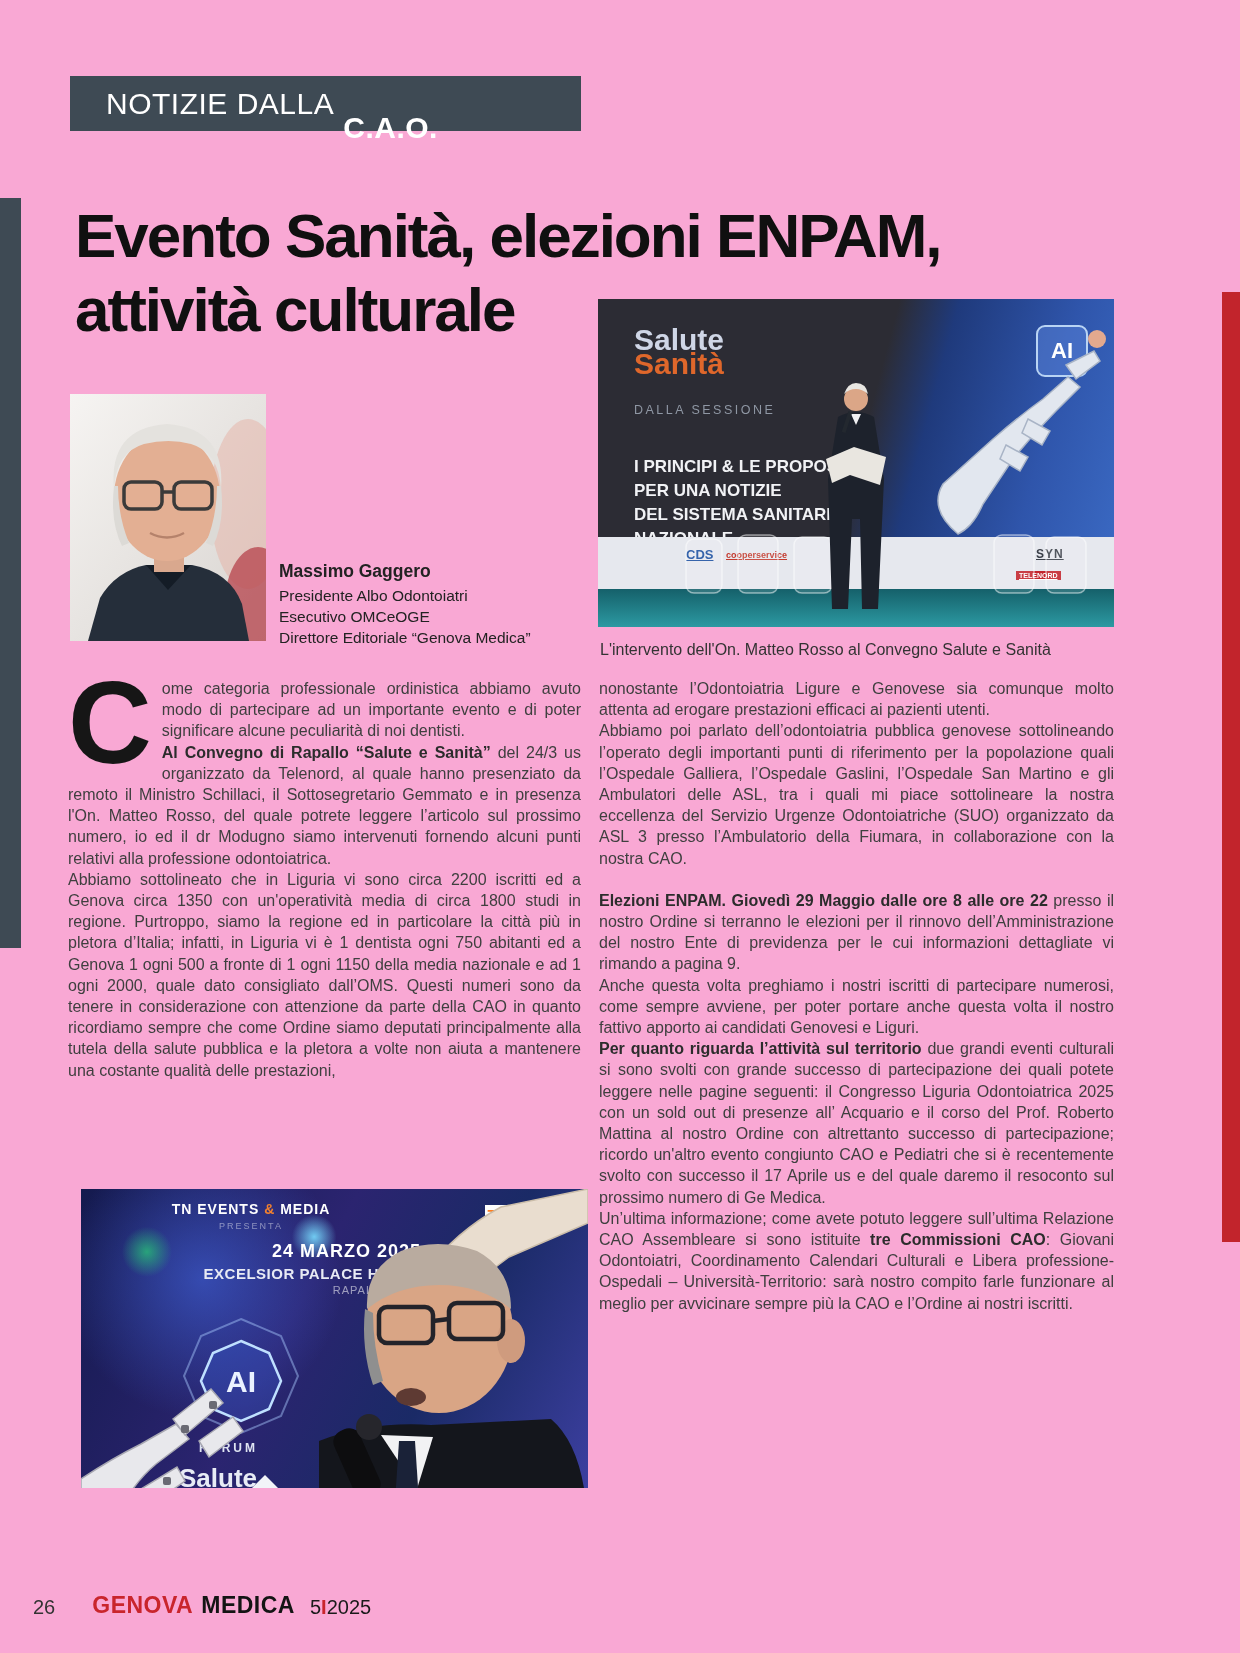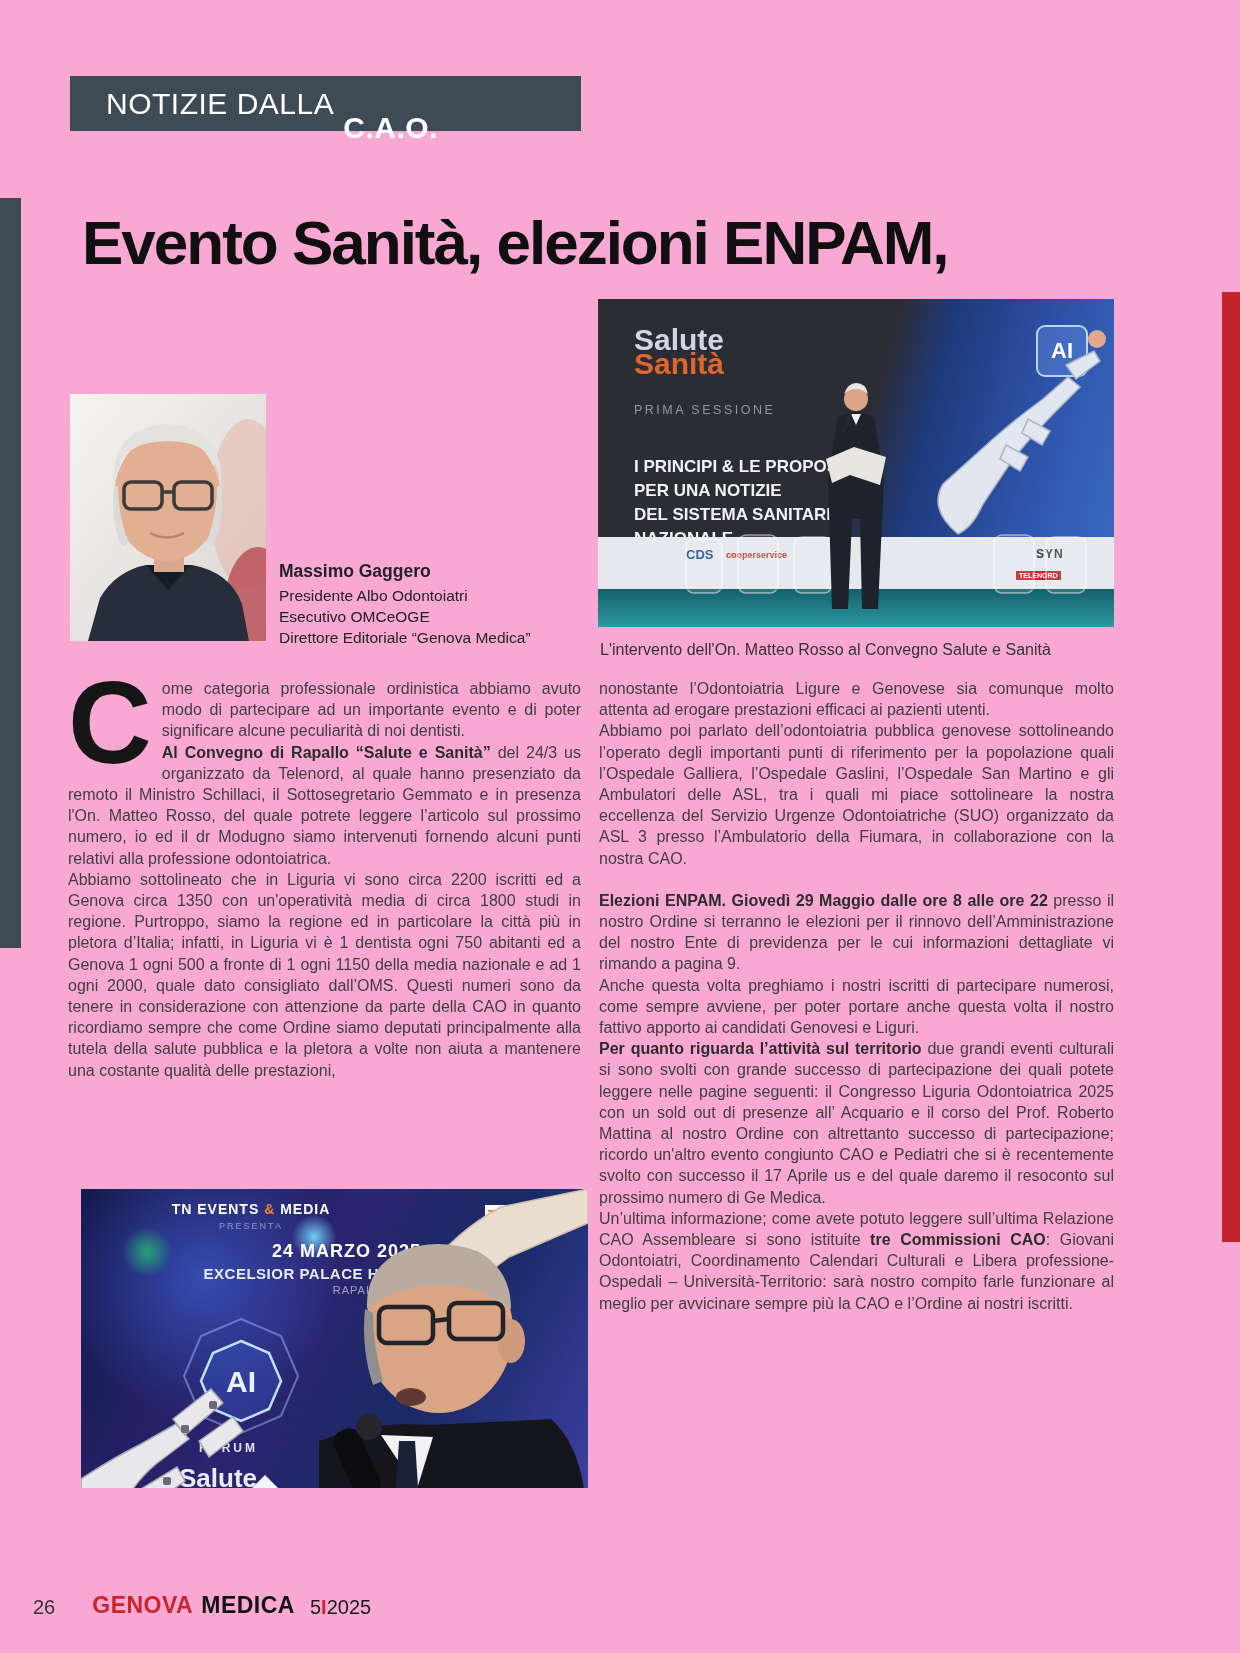--- a/index.html
+++ b/index.html
@@ -11,21 +11,21 @@
   .edge-right{position:absolute;left:1222px;top:292px;width:18px;height:950px;background:#c2242c;}
 
   
   .banner{position:absolute;left:70px;top:76px;width:511px;height:55px;background:#3e4a54;
           color:#fff;display:flex;align-items:center;box-sizing:border-box;padding-left:36px;
           font-size:30px;letter-spacing:.5px;}
   .banner .reg{font-weight:400;}
   .banner .strong{font-weight:700;margin-left:9px;margin-top:48px;}
 
   
-  .headline{position:absolute;left:70px;top:194px;margin:12px;font-size:62px;line-height:74px;
+  .headline{position:absolute;left:70px;top:194px;margin:5px;font-size:62px;line-height:74px;
             font-weight:700;letter-spacing:-2px;color:#101010;}
 
   
   .portrait{position:absolute;left:70px;top:394px;width:196px;height:247px;overflow:hidden;}
   .author{position:absolute;left:279px;top:561px;font-size:15.5px;line-height:21px;color:#222;}
   .author .name{font-weight:700;font-size:17.5px;margin-bottom:3px;}
 
   
   .stage-photo{position:absolute;left:598px;top:299px;width:516px;height:328px;overflow:hidden;
                background:linear-gradient(105deg,#2c2c34 0%,#2c2c34 50%,#1f3a7c 60%,#2f55ab 80%,#3c6cc6 100%);}
@@ -34,21 +34,21 @@
   .st-logo .l2{color:#df672b;display:block;margin-top:-6px;}
   .st-session{position:absolute;left:36px;top:104px;font-size:12.5px;letter-spacing:2.5px;color:#8f97a4;}
   .st-title{position:absolute;left:36px;top:156px;font-size:17px;line-height:24px;font-weight:700;color:#f1f2f5;}
   .st-title span{display:block;}
   .st-aichip{position:absolute;right:26px;top:26px;width:48px;height:48px;border:2px solid #b9d4f4;
              border-radius:9px;background:rgba(96,138,224,.45);color:#fff;font-weight:700;font-size:22px;
              display:flex;align-items:center;justify-content:center;}
   .st-band{position:absolute;left:0;top:238px;width:516px;height:52px;background:#e6e8ee;}
   .st-floor{position:absolute;left:0;top:290px;width:516px;height:38px;
             background:linear-gradient(#15606a,#2c99a2);}
-  .st-sp{position:absolute;font-weight:700;}
+  .st-sp{position:absolute;font-weight:700;text-decoration:underline;}
   .st-overlay{position:absolute;left:0;top:0;}
   .stage-caption{position:absolute;left:600px;top:641px;width:516px;font-size:16px;color:#333;}
 
   
   .col{position:absolute;top:678px;width:513px;font-size:16px;line-height:21.2px;color:#3f3f3f;
        text-align:justify;}
   .col p{margin:0;}
   .col .gap{margin-top:21px;}
   .bld{font-weight:700;color:#2c2c2c;}
   .dropcap{float:left;font-weight:700;font-size:116px;line-height:84px;margin:3px 10px 0 0;color:#161616;}
@@ -104,20 +104,21 @@
   <div class="edge-left"></div>
   <div class="edge-right"></div>
 
   <div class="banner">
     <span class="reg">NOTIZIE DALLA</span>
     <span class="strong">C.A.O.</span>
   </div>
 
   <h1 class="headline">
     <span>Evento Sanità, elezioni ENPAM,</span><br>
+    <span>attività culturale</span>
   </h1>
 
   <div class="portrait">
     <svg width="196" height="247" viewBox="0 0 196 247">
       <defs>
         <linearGradient id="pg" x1="0" y1="0" x2="1" y2="1">
           <stop offset="0" stop-color="#f6f4f2"></stop>
             <stop offset="1" stop-color="#d8d4d0"></stop>
         </linearGradient>
       </defs>
@@ -145,21 +146,21 @@
     <div>Presidente Albo Odontoiatri</div>
     <div>Esecutivo OMCeOGE</div>
     <div>Direttore Editoriale “Genova Medica”</div>
   </div>
 
   <div class="stage-photo">
     <div class="st-logo">
       <span class="l1">Salute</span>
       <span class="l2">Sanità</span>
     </div>
-    <div class="st-session">PRIMA SESSIONE</div>
+    <div class="st-session">DALLA SESSIONE</div>
     <div class="st-title">
       <span>I PRINCIPI &amp; LE PROPOSTE</span>
       <span>PER UNA NOTIZIE</span>
       <span>DEL SISTEMA SANITARIO</span>
       <span>NAZIONALE</span>
     </div>
     <div class="st-aichip">AI</div>
     <div class="st-band">
       <span class="st-sp" style="left:88px;top:10px;color:#1b4fa0;font-size:13px;position:absolute;">CDS</span>
       <span class="st-sp" style="left:128px;top:13px;color:#c33a2e;font-size:9px;position:absolute;">cooperservice</span>

